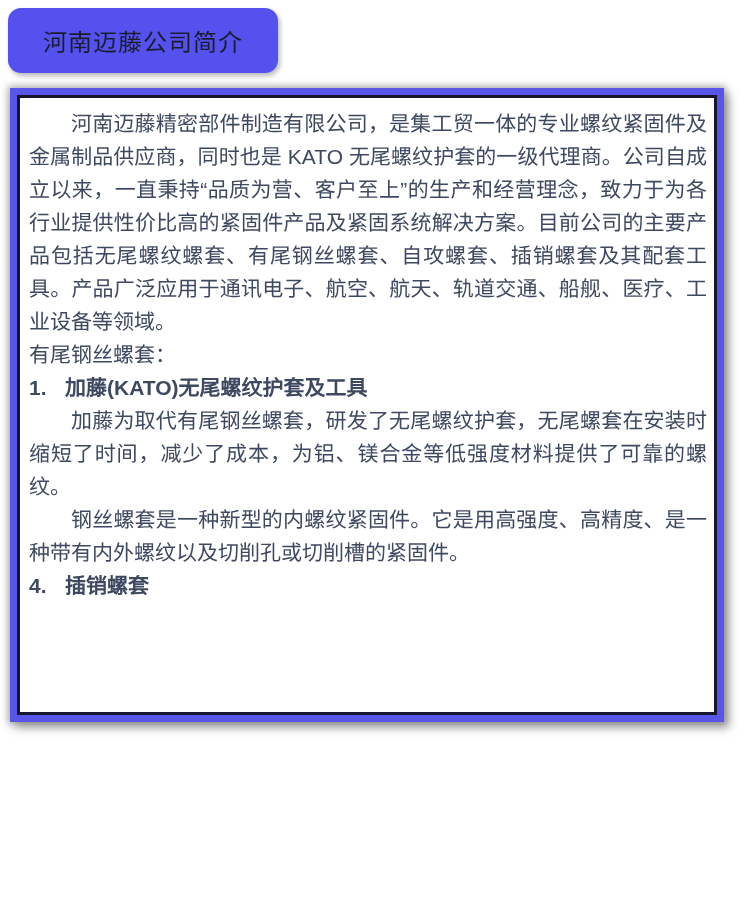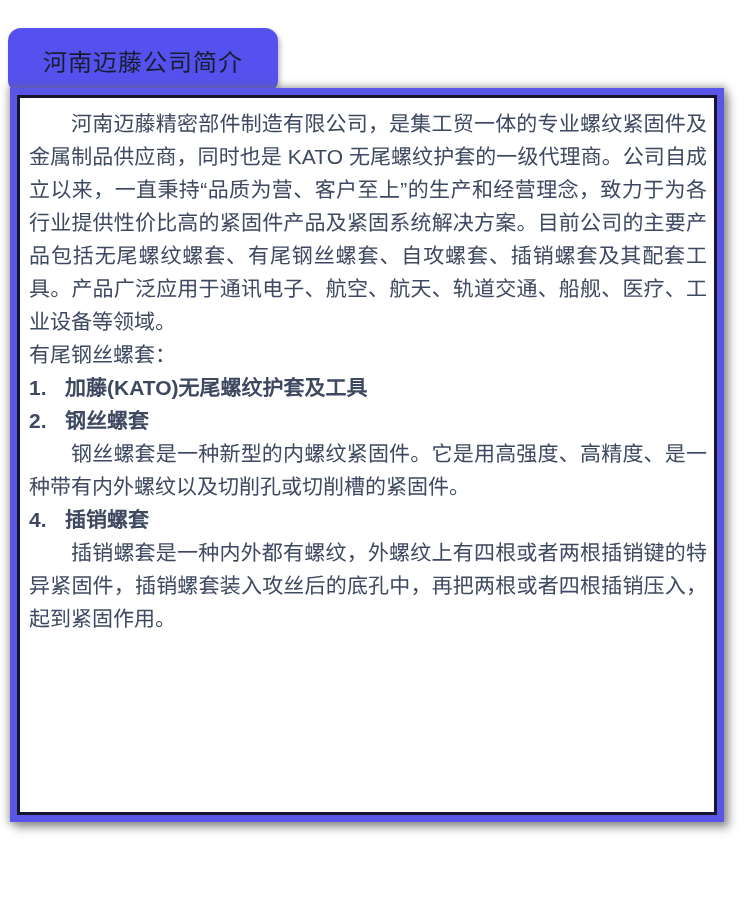--- a/index.html
+++ b/index.html
@@ -22,35 +22,34 @@
     top: 8px;
     width: 270px;
     height: 65px;
     background: #5451ee;
     border-radius: 13px;
     display: flex;
     align-items: center;
     justify-content: center;
     box-shadow: 2px 3px 5px rgba(0,0,0,0.28);
     cursor: pointer;
-    margin-top: 20px;
   }
   .title-badge span {
     color: #1a1d2e;
     font-size: 24px;
     letter-spacing: 1px;
     white-space: nowrap;
   }
   
   .intro-panel {
     position: absolute;
     left: 10px;
     top: 88px;
     width: 714px;
-    height: 734px;
+    height: 634px;
     box-sizing: border-box;
     border: 7px solid #5955e6;
     background: #ffffff;
     box-shadow: 0 0 7px 2px rgba(110,110,110,0.55),
                 5px 6px 9px rgba(70,70,70,0.45);
   }
   .intro-panel-inner {
     position: absolute;
     top: 0; right: 0; bottom: 0; left: 0;
     border: 3px solid #16162f;
@@ -79,24 +78,23 @@
   </div>
 
   <div class="intro-panel">
     <div class="intro-panel-inner">
 
       <p class="para-indent">河南迈藤精密部件制造有限公司，是集工贸一体的专业螺纹紧固件及金属制品供应商，同时也是 KATO 无尾螺纹护套的一级代理商。公司自成立以来，一直秉持“品质为营、客户至上”的生产和经营理念，致力于为各行业提供性价比高的紧固件产品及紧固系统解决方案。目前公司的主要产品包括无尾螺纹螺套、有尾钢丝螺套、自攻螺套、插销螺套及其配套工具。产品广泛应用于通讯电子、航空、航天、轨道交通、船舰、医疗、工业设备等领域。</p>
 
       <p>有尾钢丝螺套：</p>
 
       <p class="product-title"><span class="num">1.</span><span>加藤(KATO)无尾螺纹护套及工具</span></p>
+      <p class="para-indent">加藤为取代有尾钢丝螺套，研发了无尾螺纹护套，无尾螺套在安装时缩短了时间，减少了成本，为铝、镁合金等低强度材料提供了可靠的螺纹。</p>
 
-      <p class="product-title"><span class="num">2.</span><span>钢丝螺套</span></p>
       <p class="para-indent">钢丝螺套是一种新型的内螺纹紧固件。它是用高强度、高精度、是一种带有内外螺纹以及切削孔或切削槽的紧固件。</p>
 
 
       <p class="product-title"><span class="num">4.</span><span>插销螺套</span></p>
-      <p class="para-indent">插销螺套是一种内外都有螺纹，外螺纹上有四根或者两根插销键的特异紧固件，插销螺套装入攻丝后的底孔中，再把两根或者四根插销压入，起到紧固作用。</p>
 
     </div>
   </div>
 
 </div>
 
 </body></html>

